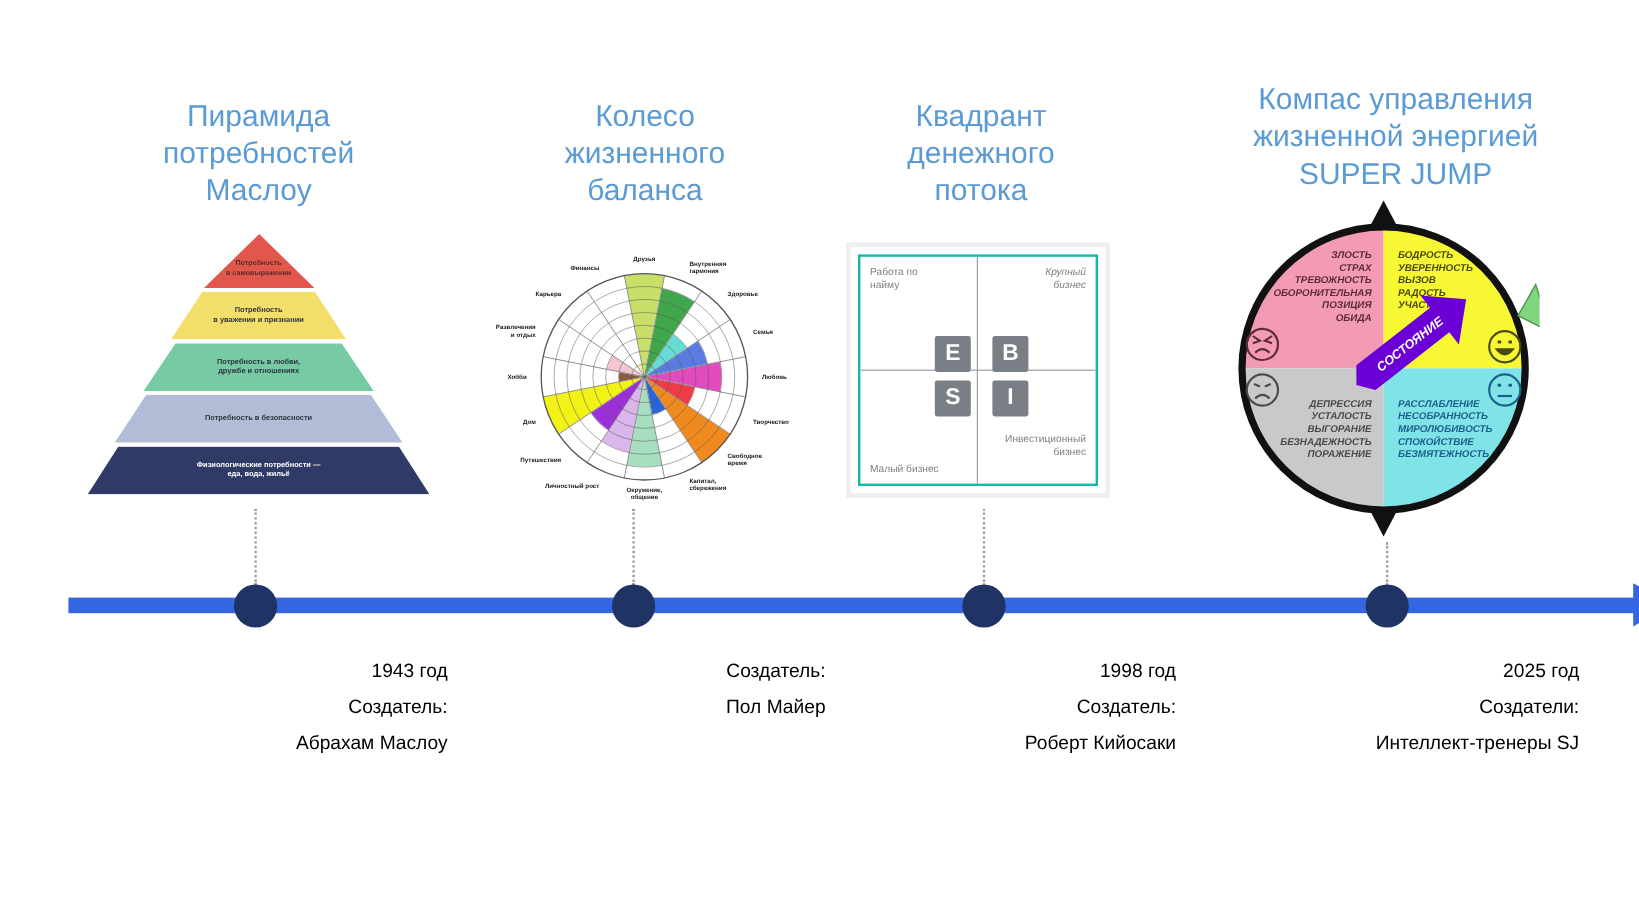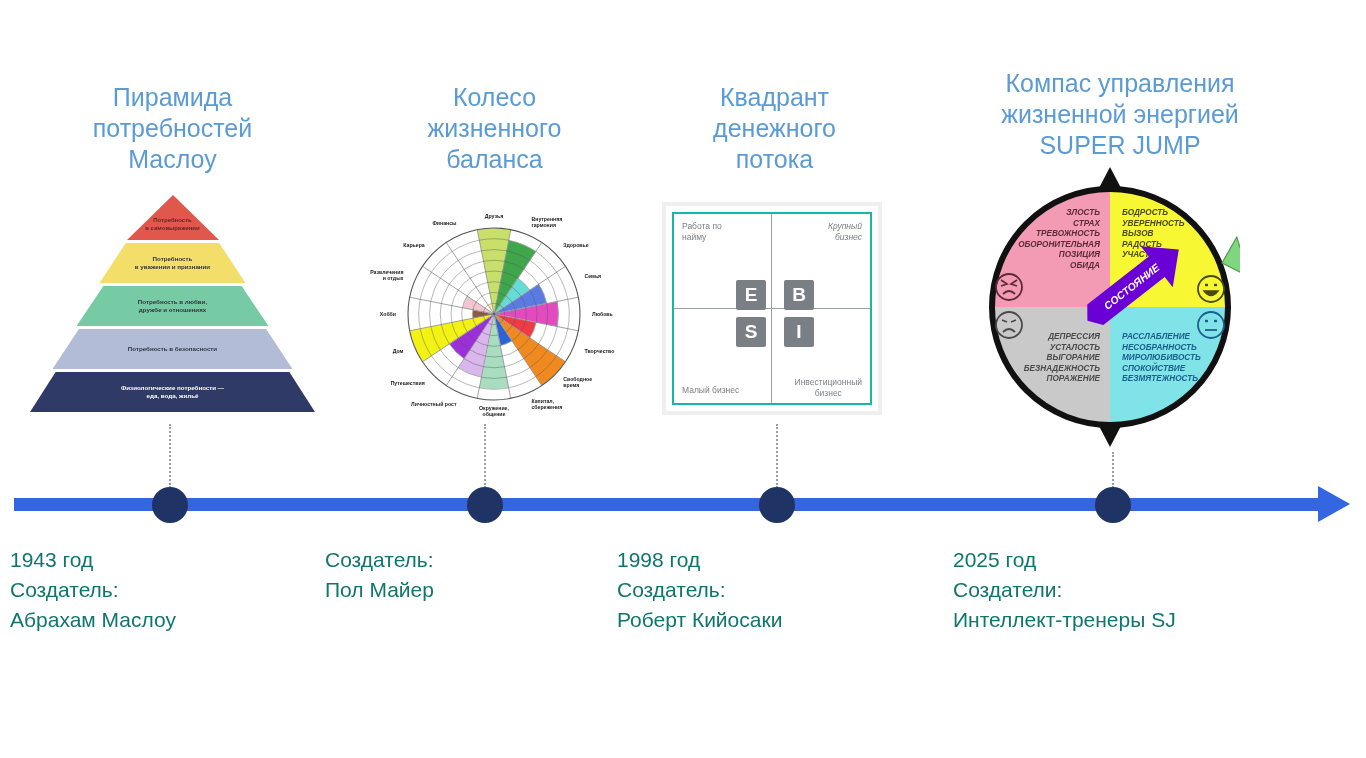--- a/index.html
+++ b/index.html
@@ -1,18 +1,18 @@
 <!DOCTYPE html>
 <html><head>
 <meta charset="utf-8">
 <style>
   * { box-sizing: border-box; margin: 0; padding: 0; }
   html, body { width: 1366px; height: 758px; background: #ffffff;
     font-family: "Liberation Sans", sans-serif; overflow: hidden; }
-  #stage { position: relative; width: 1228px; height: 758px; }
+  #stage { position: relative; width: 1228px; height: 758px; margin-left: 43px; }
 
   .col-title { position: absolute; text-align: center; color: #5B9BD5;
     font-size: 25px; line-height: 31px; font-weight: 400; }
 
   
   #pyramid-wrap { position: absolute; left: 30px; top: 195px; width: 285px; height: 225px; }
   .pyr-row { position: relative; margin: 0 auto 3px auto; text-align: center; }
   .pyr-tri { width: 0; height: 0; margin: 0 auto;
     border-left: 46px solid transparent; border-right: 46px solid transparent;
     border-bottom: 45px solid #E1574C; }
@@ -39,39 +39,39 @@
   #quad-inner { position: absolute; inset: 6px; border: 2px solid #14b8a6; }
   .q-cell { position: absolute; width: 50%; height: 50%; }
   .q-tl { left: 0; top: 0; border-right: 1.5px solid #9AA0A6; border-bottom: 1.5px solid #9AA0A6; }
   .q-tr { right: 0; top: 0; border-bottom: 1.5px solid #9AA0A6; }
   .q-bl { left: 0; bottom: 0; border-right: 1.5px solid #9AA0A6; }
   .q-br { right: 0; bottom: 0; }
   .q-txt { position: absolute; font-size: 8.5px; line-height: 11px; color: #7A7F85; }
   .q-txt.tl { left: 8px; top: 7px; text-align: left; }
   .q-txt.tr { right: 8px; top: 7px; text-align: right; font-style: italic; }
   .q-txt.bl { left: 8px; bottom: 7px; text-align: left; }
-  .q-txt.br { right: 8px; bottom: 4px; text-align: center; }
+  .q-txt.br { right: 8px; bottom: 21px; text-align: right; }
   .q-badge { position: absolute; width: 30px; height: 30px; background: #7A7F85;
     color: #fff; font-size: 19px; font-weight: 700; display: flex;
     align-items: center; justify-content: center; border-radius: 2px; }
 
   
   #compass-wrap { position: absolute; left: 988px; top: 163px; width: 252px; height: 288px; font-style: italic; }
 
   
   #tl-line { position: absolute; left: 14px; top: 498px; width: 1310px; height: 13px;
     background: #3366E0; }
   #tl-arrow { position: absolute; left: 1318px; top: 486px; width: 0; height: 0;
     border-top: 18px solid transparent; border-bottom: 18px solid transparent;
     border-left: 32px solid #3366E0; }
   .tl-node { position: absolute; width: 36px; height: 36px; border-radius: 50%;
     background: #1F3464; top: 487px; }
   .tl-dash { position: absolute; width: 0; border-left: 2px dotted #9AA0A6; }
-  .tl-caption { position: absolute; top: 545px; width: 320px; text-align: left;
-    color: #0f766e; font-size: 21px; line-height: 30px; }
+  .tl-caption { position: absolute; top: 545px; width: 320px; text-align: right;
+    color: #000000; font-size: 16px; line-height: 30px; }
 </style>
 </head>
 <body>
 
 <div id="stage">
 
   <div class="col-title" style="left:30px; top:82px; width:285px;">
     <div>Пирамида</div>
     <div>потребностей</div>
     <div>Маслоу</div>

